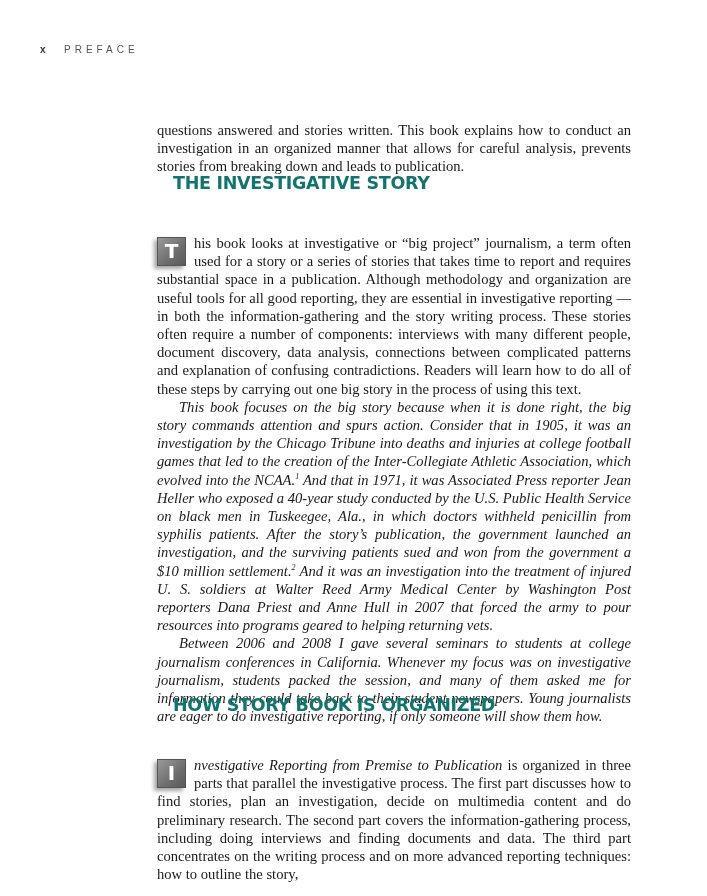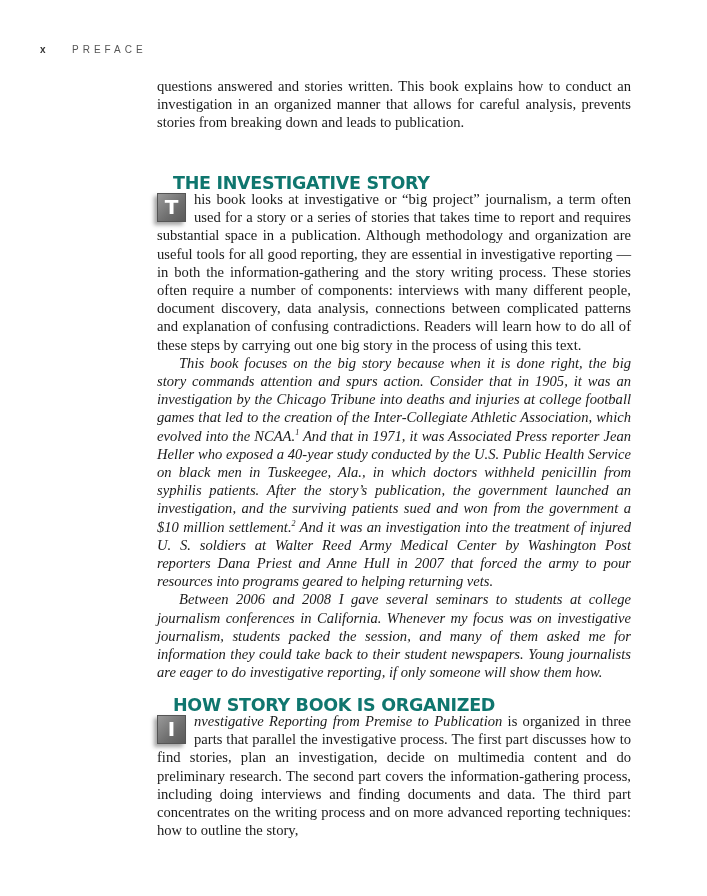--- a/index.html
+++ b/index.html
@@ -1,20 +1,20 @@
 <!DOCTYPE html>
 <html><head>
 <meta charset="utf-8">
 <style>
   html, body { margin:0; padding:0; background:#fff; }
   body { width:707px; height:896px; position:relative; overflow:hidden; color:#1a1a1a; }
   .header { position:absolute; top:44px; left:40px; font-family:"Liberation Sans", sans-serif; font-size:10px; color:#333; }
   .folio { position:absolute; left:0; top:0; font-weight:bold; }
-  .runhead { position:absolute; left:32px; top:0; letter-spacing:4px; color:#555; white-space:nowrap; }
-  .text { position:absolute; left:157px; width:474px; font-family:"Liberation Serif", serif; font-size:14.6px; line-height:18.2px; text-align:justify; hyphens:auto; }
+  .runhead { position:absolute; left:24px; top:0; letter-spacing:4px; color:#555; white-space:nowrap; }
+  .text { position:absolute; left:157px; width:474px; font-family:"Liberation Serif", serif; font-size:14.6px; line-height:18.2px; text-align:justify; hyphens:auto;margin-top:44px; }
   .text p { margin:0; }
   .indent { text-indent:22px;font-style:italic; }
   h2 { position:absolute; left:157px; margin:16px; font-family:"DejaVu Sans", sans-serif; font-weight:bold; font-size:17.5px; letter-spacing:-0.3px; color:#0f766e; }
   .dropcap { float:left; width:27px; height:27px; margin:3px 8px 0 0;
     background:linear-gradient(135deg,#9a9a9a 0%,#6d6d6d 60%,#5a5a5a 100%);
     color:#fff; font-family:"DejaVu Sans", sans-serif; font-weight:bold; font-size:20px; line-height:27px; text-align:center;
     box-shadow:-3px 3px 4px rgba(0,0,0,0.35); border:1px solid #555; }
   sup { font-size:8px; line-height:0; vertical-align:super; }
   em { }
 </style>

